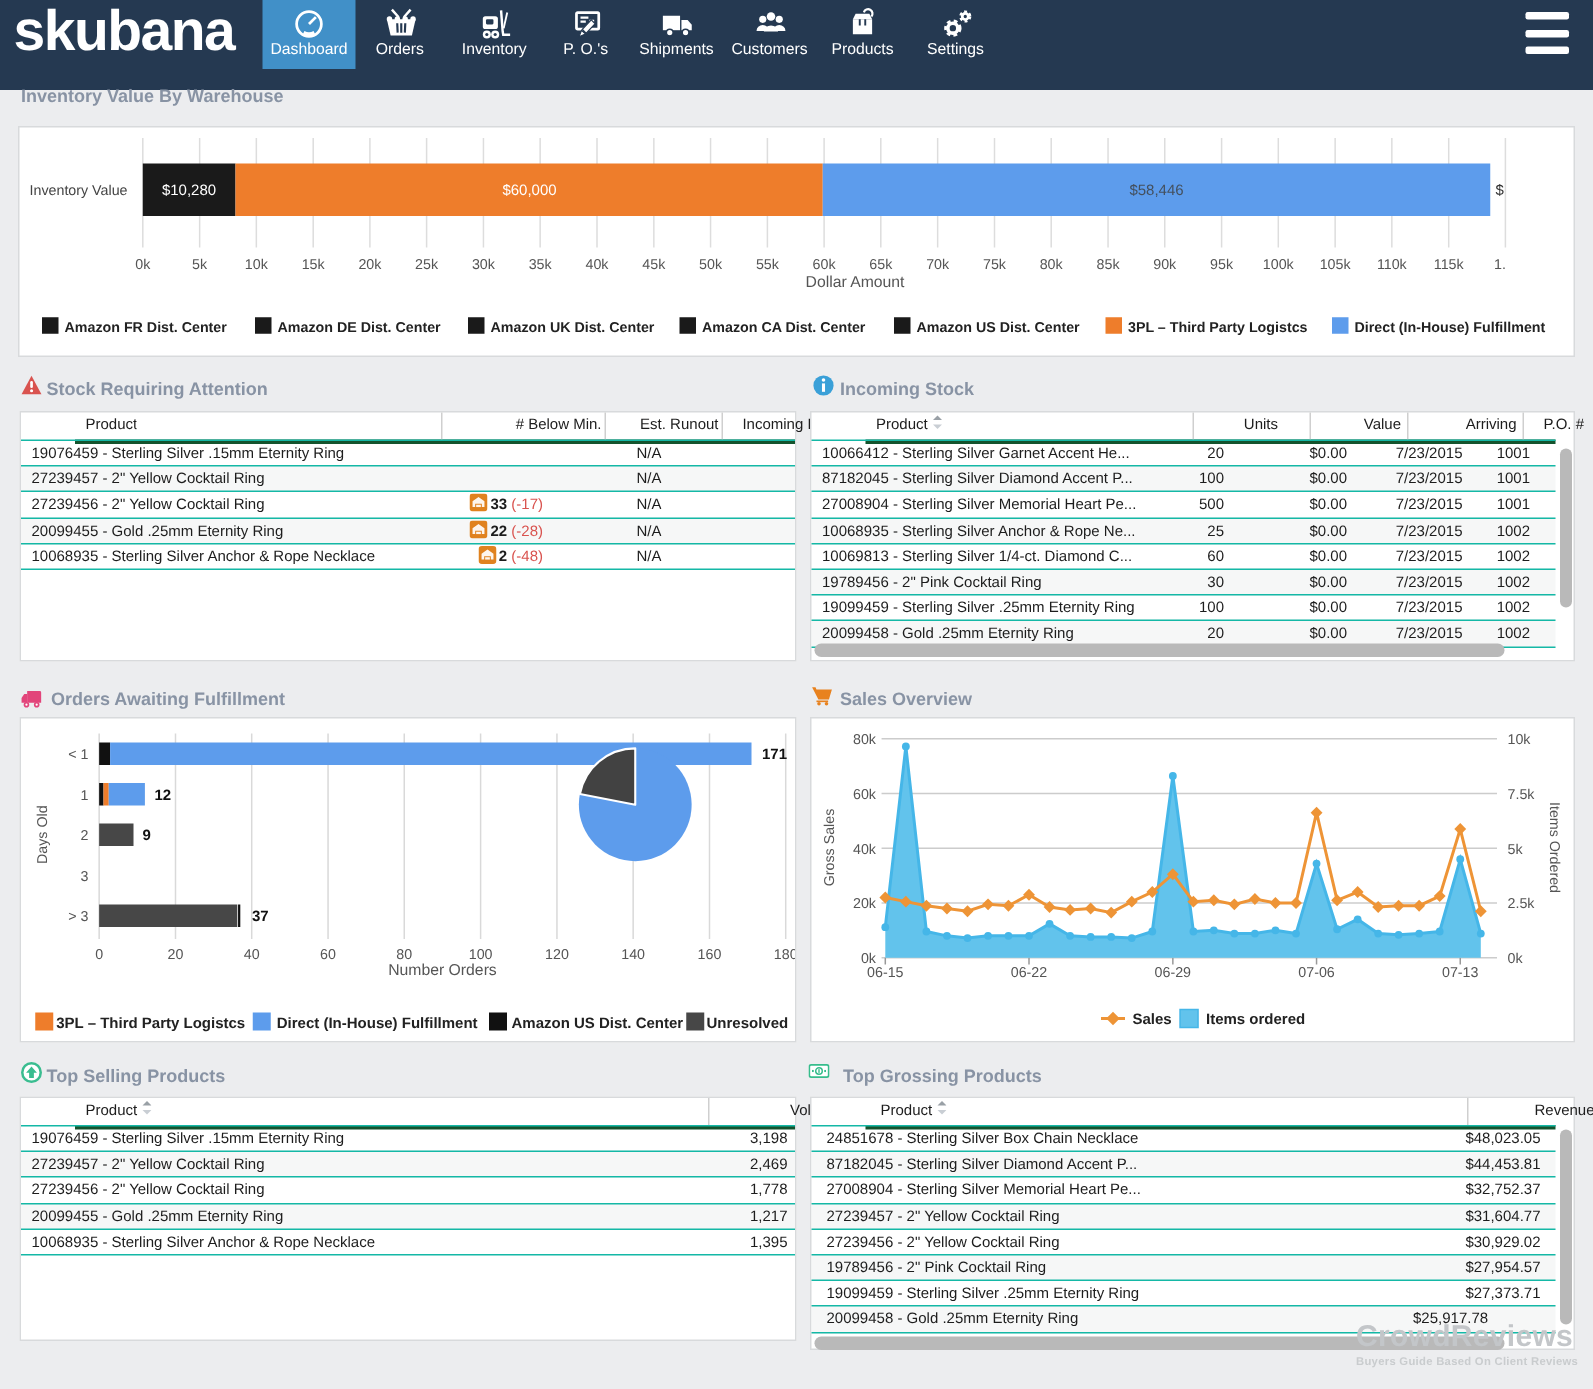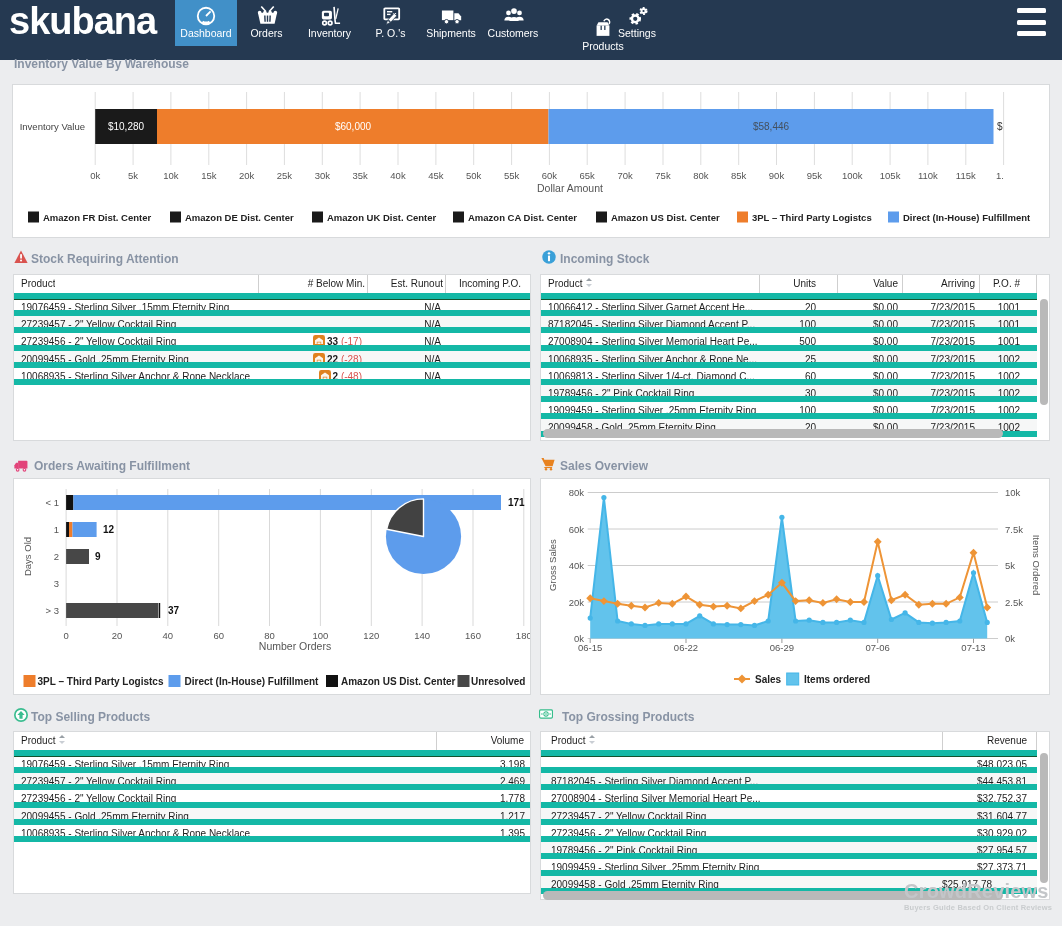--- a/index.html
+++ b/index.html
@@ -11,23 +11,23 @@
 .nitem svg{position:absolute;left:50%;margin-left:-11px;top:5px;}
 #nactive{position:absolute;left:175px;top:0;width:62px;height:46px;background:#4190c8;}
 #burger{position:absolute;right:16px;top:8px;width:29px;}
 #burger div{height:5px;background:#fff;border-radius:1.5px;margin-bottom:6.5px;}
 .stitle{position:absolute;font-size:12px;font-weight:bold;color:#8893a4;}
 .sicon{position:absolute;width:14px;height:14px;}
 .panel{position:absolute;background:#fff;border:1px solid #d8dadc;box-sizing:border-box;}
 .tbl{position:absolute;font-size:10px;color:#1d1d1d;}
 .trow{position:absolute;left:0;right:0;height:17.2px;line-height:17.4px;white-space:nowrap;overflow:hidden;}
 .trow.alt{background:#f6f7f7;}
-.thead{height:18px;line-height:18px;border-bottom:7px solid #14532d;color:#1d1d1d;}
+.thead{height:18px;line-height:18px;border-bottom:3px solid #14532d;color:#1d1d1d;margin-left:36px;}
 .tc{position:absolute;top:0;bottom:0;overflow:hidden;white-space:nowrap;}
-.tr-line{border-top:6px solid #14b8a6;}
+.tr-line{border-top:1px solid #14b8a6;}
 .sortic{display:inline-block;position:relative;width:6px;height:9px;margin-left:4px;}
 .sortic:before{content:"";position:absolute;left:0;top:0;border-left:3px solid transparent;border-right:3px solid transparent;border-bottom:3.5px solid #99a0a6;}
 .sortic:after{content:"";position:absolute;left:0;bottom:0;border-left:3px solid transparent;border-right:3px solid transparent;border-top:3.5px solid #c9ced4;}
 .vline{position:absolute;top:0;width:1px;background:#cfcfcf;height:18px;}
 .scroll-h{position:absolute;height:9px;border-radius:5px;background:#b9b9b9;}
 .scroll-v{position:absolute;width:8px;border-radius:5px;background:#b9b9b9;}
 .redtxt{color:#d9534f;}
 #wm{position:absolute;left:904px;top:881px;color:#c3c6c9;}
 #wm .big{font-size:20px;font-weight:bold;letter-spacing:0.2px;line-height:20px;}
 #wm .small{font-size:7.5px;font-weight:bold;margin-top:2px;color:#c9ccce;letter-spacing:0.2px;}
@@ -101,21 +101,21 @@
       <svg width="24" height="22" viewBox="0 0 26 24">
         <circle cx="7" cy="8.6" r="2.6" fill="#fff"></circle>
         <circle cx="19" cy="8.6" r="2.6" fill="#fff"></circle>
         <circle cx="13" cy="6.6" r="3.1" fill="#fff"></circle>
         <path d="M2.5 17 a4.5 4.2 0 0 1 9 0 z" fill="#fff"></path>
         <path d="M14.5 17 a4.5 4.2 0 0 1 9 0 z" fill="#fff"></path>
         <path d="M7.8 17.5 a5.3 5.5 0 0 1 10.4 0 z" fill="#fff"></path>
       </svg>
       <div class="lbl">Customers</div>
     </div>
-<div class="nitem" style="left:572px;margin-top:13px;">
+<div class="nitem" style="left:544px;">
       <svg width="22" height="22" viewBox="0 0 24 24">
         <path d="M5 8.5 h14 v11 h-14 z" fill="#fff"></path>
         <path d="M5 8.5 l2 -4 h10 l2 4" fill="#fff"></path>
         <path d="M13 3.5 a3.2 3.2 0 1 1 5.5 3" fill="none" stroke="#fff" stroke-width="1.6"></path>
         <line x1="10" y1="8.5" x2="10" y2="13" stroke="#253951" stroke-width="1.4"></line>
         <line x1="14" y1="8.5" x2="14" y2="13" stroke="#253951" stroke-width="1.4"></line>
       </svg>
       <div class="lbl">Products</div>
     </div>
 <div class="nitem" style="left:606px;">
@@ -557,20 +557,21 @@
     </div>
 <div class="panel" style="left:540px;top:731px;width:510px;height:169px;">
 <div class="tbl" style="left:0;top:0;width:496px;">
 <div class="thead" style="position:relative;">
           <div class="tc" style="left:10px;">Product<span class="sortic"></span></div>
           <div class="tc" style="left:401px;width:85px;text-align:right;">Revenue</div>
           <div class="vline" style="left:401px;"></div>
           <div class="vline" style="left:495px;"></div>
         </div>
 <div class="trow tr-line" style="top:18px;width:496px;">
+          <div class="tc" style="left:10px;width:388px;">24851678 - Sterling Silver Box Chain Necklace</div>
           <div class="tc" style="left:401px;width:85px;text-align:right;">$48,023.05</div>
         </div>
 <div class="trow alt tr-line" style="top:35.2px;width:496px;">
           <div class="tc" style="left:10px;width:388px;">87182045 - Sterling Silver Diamond Accent P...</div>
           <div class="tc" style="left:401px;width:85px;text-align:right;">$44,453.81</div>
         </div>
 <div class="trow tr-line" style="top:52.400000000000006px;width:496px;">
           <div class="tc" style="left:10px;width:388px;">27008904 - Sterling Silver Memorial Heart Pe...</div>
           <div class="tc" style="left:401px;width:85px;text-align:right;">$32,752.37</div>
         </div>

